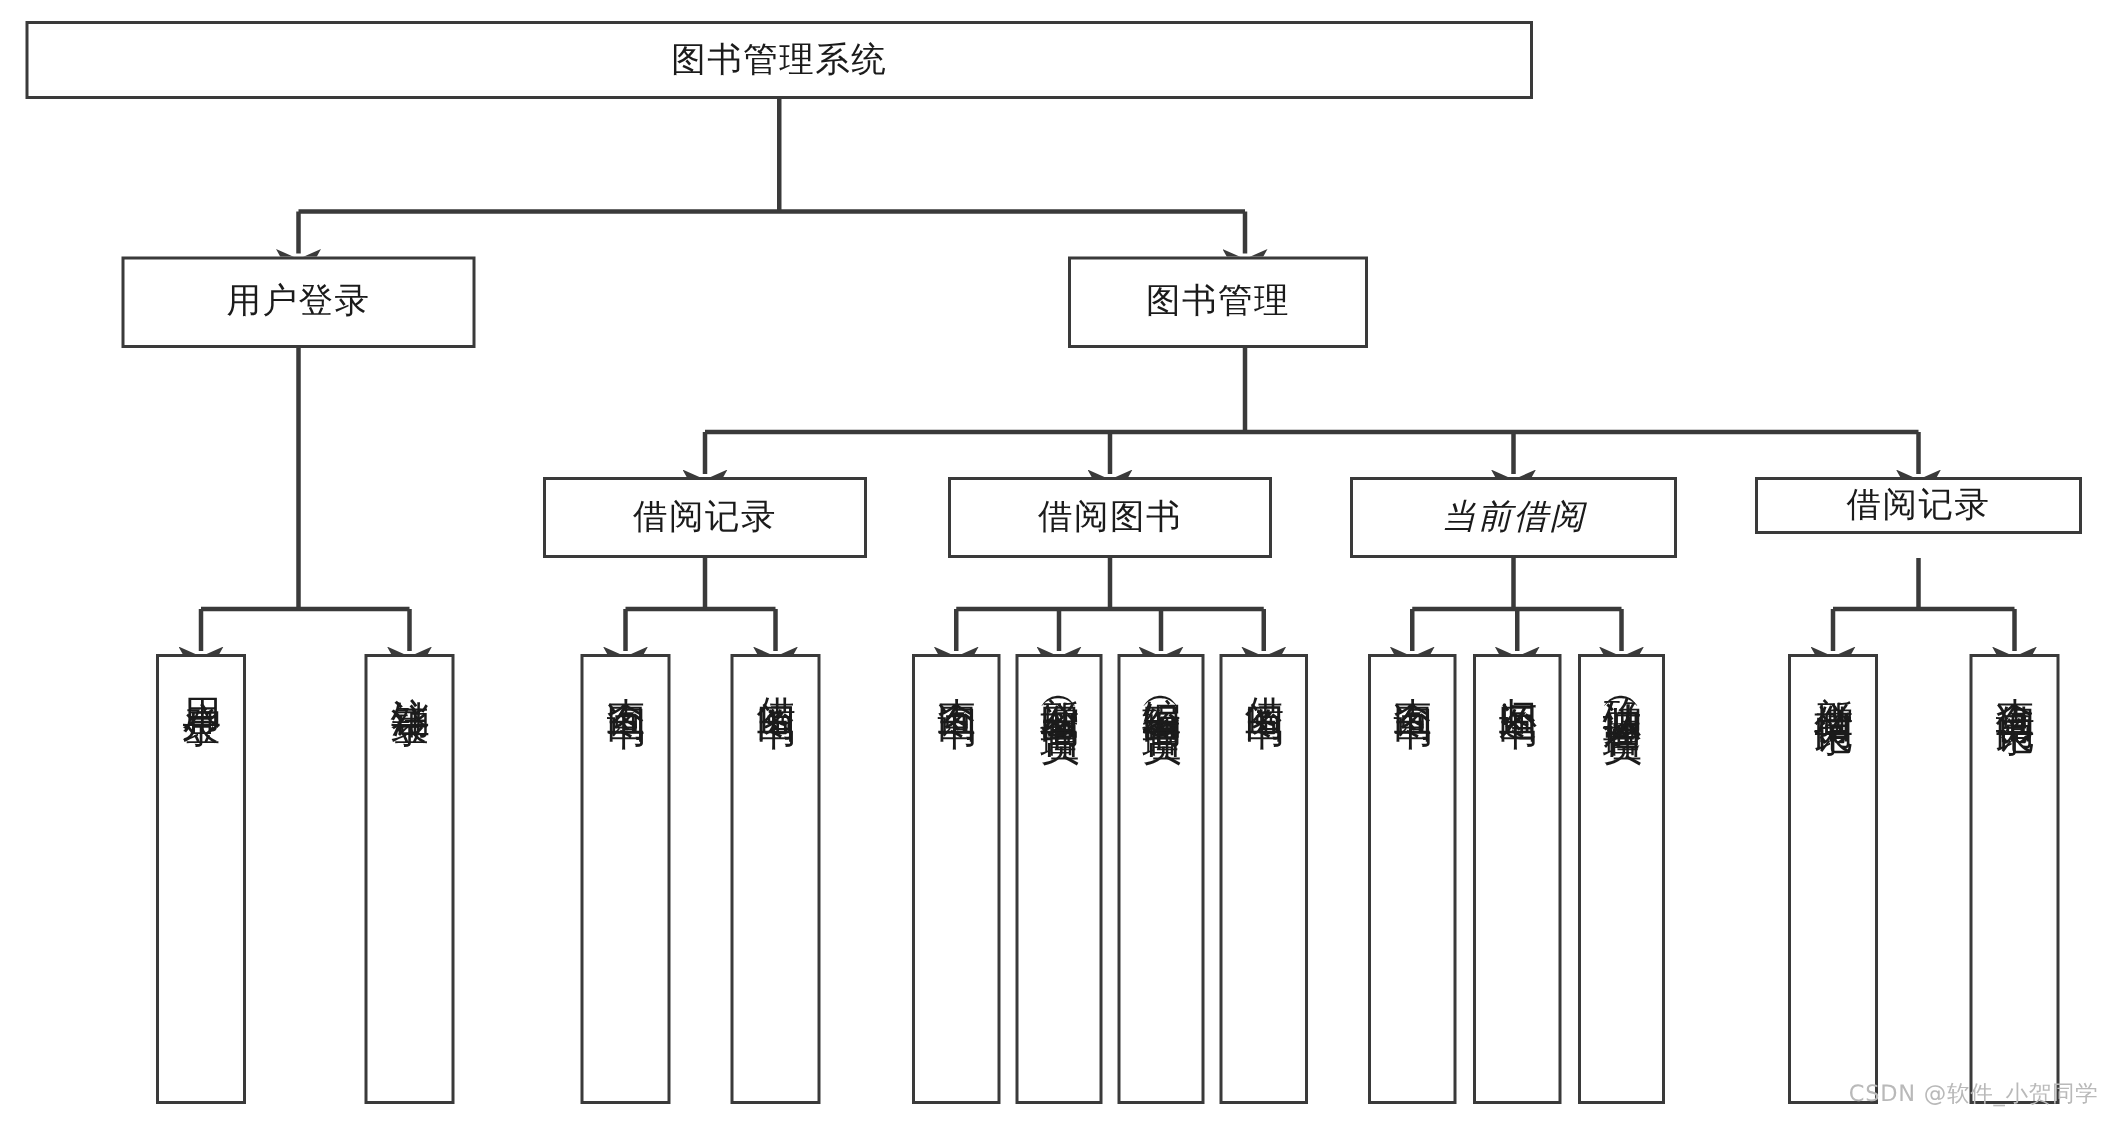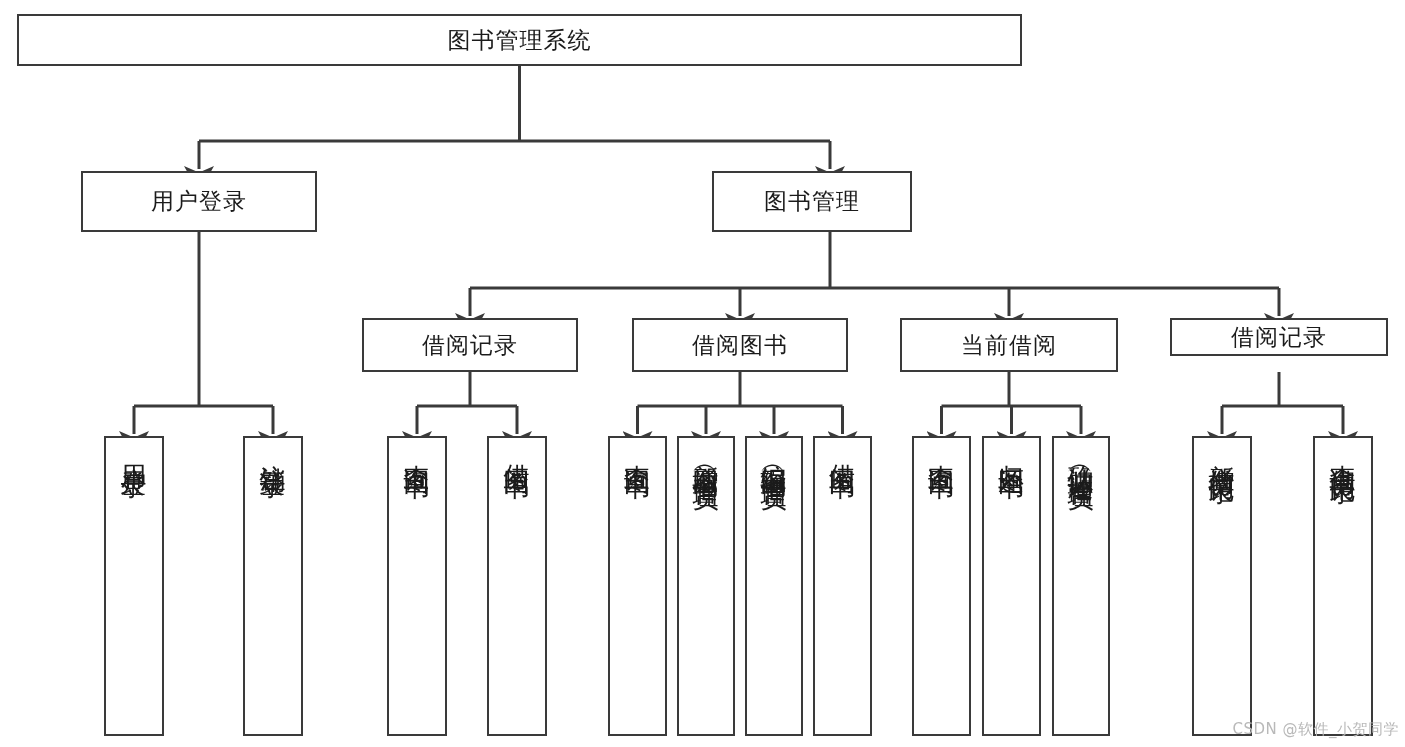--- a/index.html
+++ b/index.html
@@ -121,21 +121,21 @@
       </div>
       <div class="node" style="left: 712px; top: 171px; width: 200px; height: 61px;">
         <span class="label">图书管理</span>
       </div>
       <div class="node" style="left: 362px; top: 318px; width: 216px; height: 54px;">
         <span class="label">借阅记录</span>
       </div>
       <div class="node" style="left: 632px; top: 318px; width: 216px; height: 54px;">
         <span class="label">借阅图书</span>
       </div>
-      <div class="node" style="left: 900px; top: 318px; width: 218px; height: 54px;">
+      <div class="node" style="left: 900px; top: 318px; width: 218px; height: 54px; font-style: italic;">
         <span class="label">当前借阅</span>
       </div>
       <div class="node" style="left: 1170px; top: 318px; width: 218px; height: 38px;">
         <span class="label">借阅记录</span>
       </div>
       <div class="node vertical" style="left: 104px; top: 436px; width: 60px; height: 300px;">
         <span class="label">用户登录</span>
       </div>
       <div class="node vertical" style="left: 243px; top: 436px; width: 60px; height: 300px;">
         <span class="label">注销登录</span>

